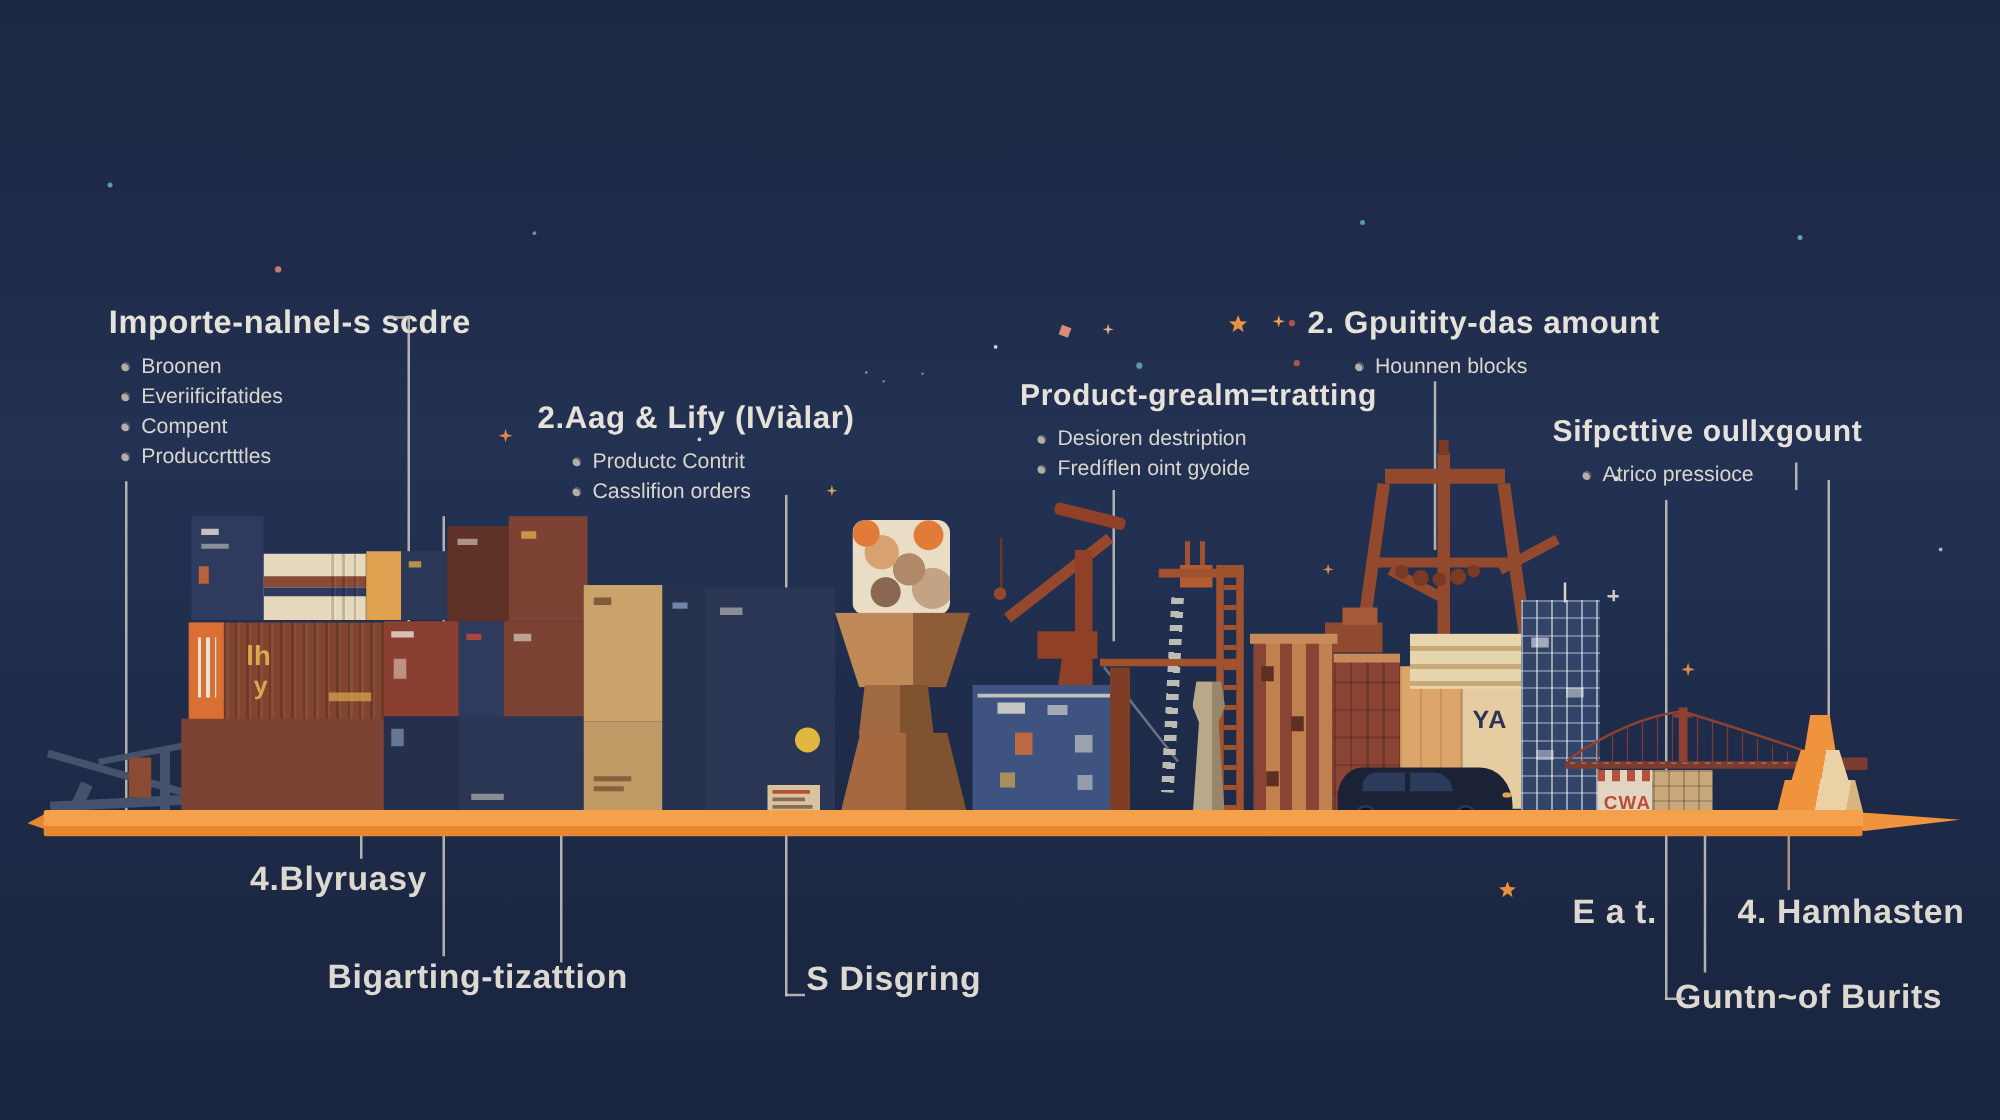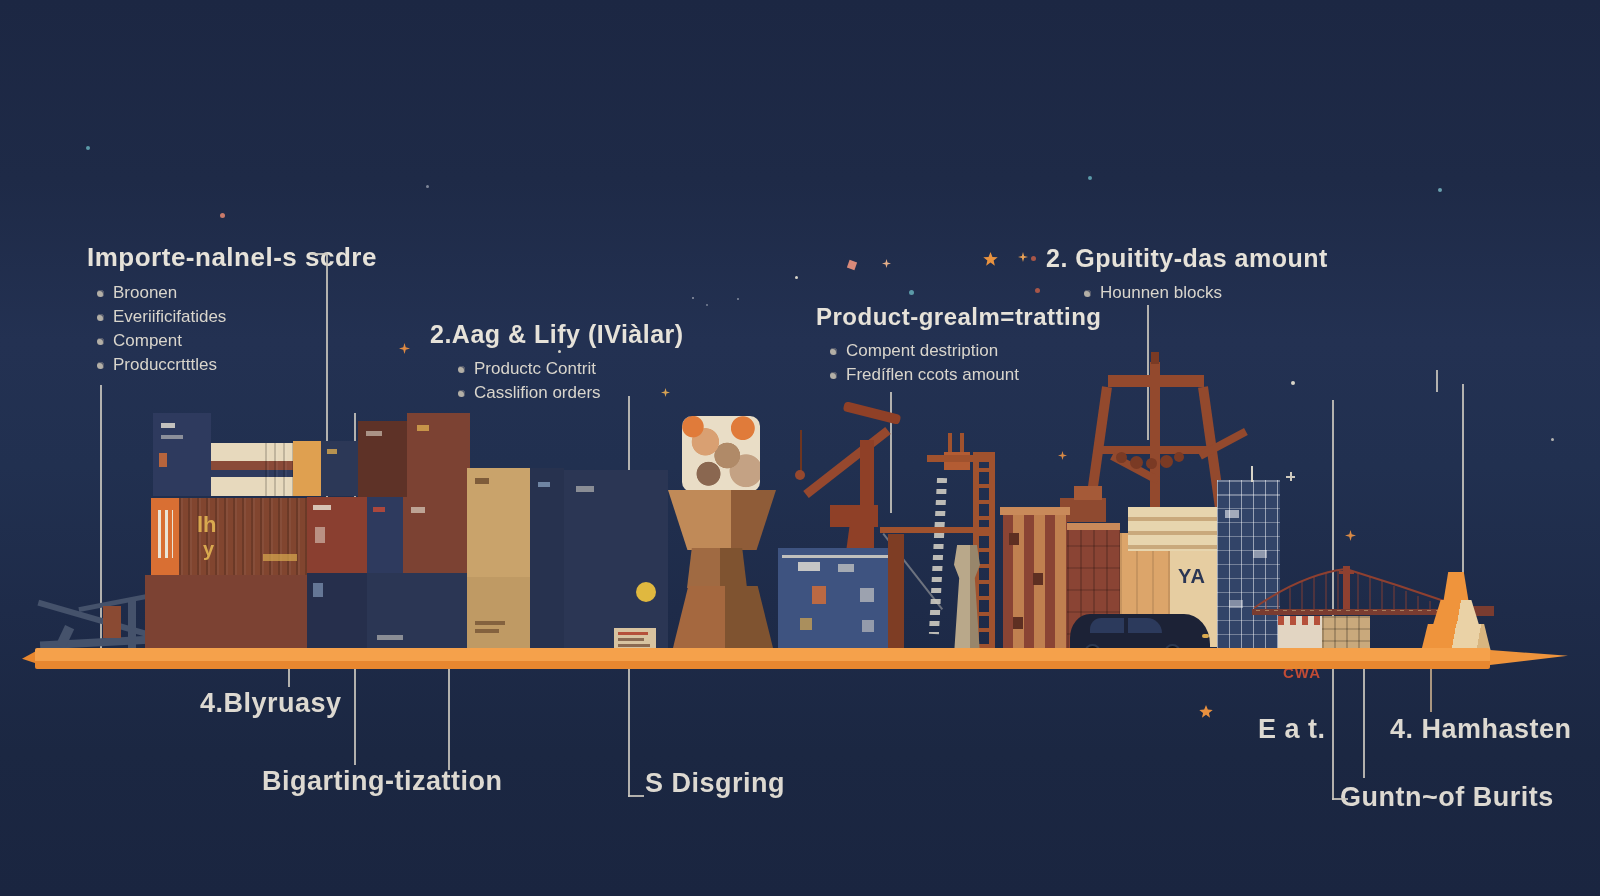--- a/index.html
+++ b/index.html
@@ -103,39 +103,48 @@
           <span>Casslifion orders</span>
         </li>
     </ul>
   </div>
 
   <div class="callout" style="left:816px;top:303px;">
     <div class="ct" style="font-size:24px;">Product-grealm=tratting</div>
     <ul style="margin-left:14px;font-size:17px;">
       <li>
           <span class="bdot"></span>
-          <span>Compent destription</span>
-        </li>
-      <li>
-          <span class="bdot"></span>
-          <span>Fredíflen ccots amount</span>
+          <span>Desioren destription</span>
+        </li>
+      <li>
+          <span class="bdot"></span>
+          <span>Fredíflen oint gyoide</span>
         </li>
     </ul>
   </div>
 
   <div class="callout" style="left:1046px;top:244px;">
     <div class="ct" style="font-size:25px;">2. Gpuitity-das amount</div>
     <ul style="margin-left:38px;font-size:17px;">
       <li>
           <span class="bdot"></span>
           <span>Hounnen blocks</span>
         </li>
     </ul>
   </div>
 
+  <div class="callout" style="left:1242px;top:332px;">
+    <div class="ct" style="font-size:24px;">Sifpcttive oullxgount</div>
+    <ul style="margin-left:24px;font-size:17px;">
+      <li>
+          <span class="bdot"></span>
+          <span>Atrico pressioce</span>
+        </li>
+    </ul>
+  </div>
 
   <div class="blabel" style="left:200px;top:688px;">4.Blyruasy</div>
   <div class="blabel" style="left:262px;top:766px;text-align:center;">Bigarting-tizattion</div>
   <div class="blabel" style="left:645px;top:768px;">S Disgring</div>
   <div class="blabel" style="left:1258px;top:714px;">E a t.</div>
   <div class="blabel" style="left:1390px;top:714px;">4. Hamhasten</div>
   <div class="blabel" style="left:1340px;top:782px;">Guntn~of Burits</div>
 
   <div class="lnh" style="left:311px;top:253px;width:17px;"></div>
   <div class="ln" style="left:326px;top:253px;height:287px;"></div>
@@ -362,21 +371,21 @@
       </g>
       <rect x="95" y="8" width="7" height="46" fill="#8f4030"></rect>
       <rect x="91" y="13" width="15" height="3" fill="#8f4030"></rect>
       <rect x="4" y="51" width="200" height="6" fill="#7a3c30"></rect>
       <line x1="8" y1="52.5" x2="200" y2="52.5" stroke="#c9a97c" stroke-width="1" stroke-dasharray="4 5" opacity="0.6"></line>
     </svg>
 
     <div>
       <div class="abs" style="left:1278px;top:616px;width:44px;height:46px;background:#e2d5c2;">
         <div class="abs" style="left:0;top:0;width:100%;height:9px;background:repeating-linear-gradient(90deg,#b5503a 0 6px,#e2d5c2 6px 12px);"></div>
-        <div style="position:absolute;left:5px;top:18px;font-size:15px;font-weight:700;color:#c04b35;letter-spacing:1px;margin-top:30px;">CWA</div>
+        <div style="position:absolute;left:5px;top:18px;font-size:15px;font-weight:700;color:#c04b35;letter-spacing:1px;">CWA</div>
       </div>
       <div class="abs" style="left:1322px;top:616px;width:48px;height:46px;background:#c9a97c;background-image:
         repeating-linear-gradient(90deg,rgba(0,0,0,.2) 0 2px,rgba(0,0,0,0) 2px 12px),
         repeating-linear-gradient(180deg,rgba(0,0,0,.16) 0 2px,rgba(0,0,0,0) 2px 12px);"></div>
     </div>
 
     <div>
       <div class="abs" style="left:1466px;top:606px;width:28px;height:10px;background:#7a3c30;"></div>
       <div class="abs" style="left:1443px;top:572px;width:26px;height:32px;background:#ef943c;clip-path:polygon(20% 0,80% 0,100% 100%,0 100%);"></div>
       <div class="abs" style="left:1432px;top:600px;width:48px;height:28px;background:linear-gradient(100deg,#ef943c 0 55%,#ead2a6 55%);clip-path:polygon(18% 0,82% 0,100% 100%,0 100%);"></div>

